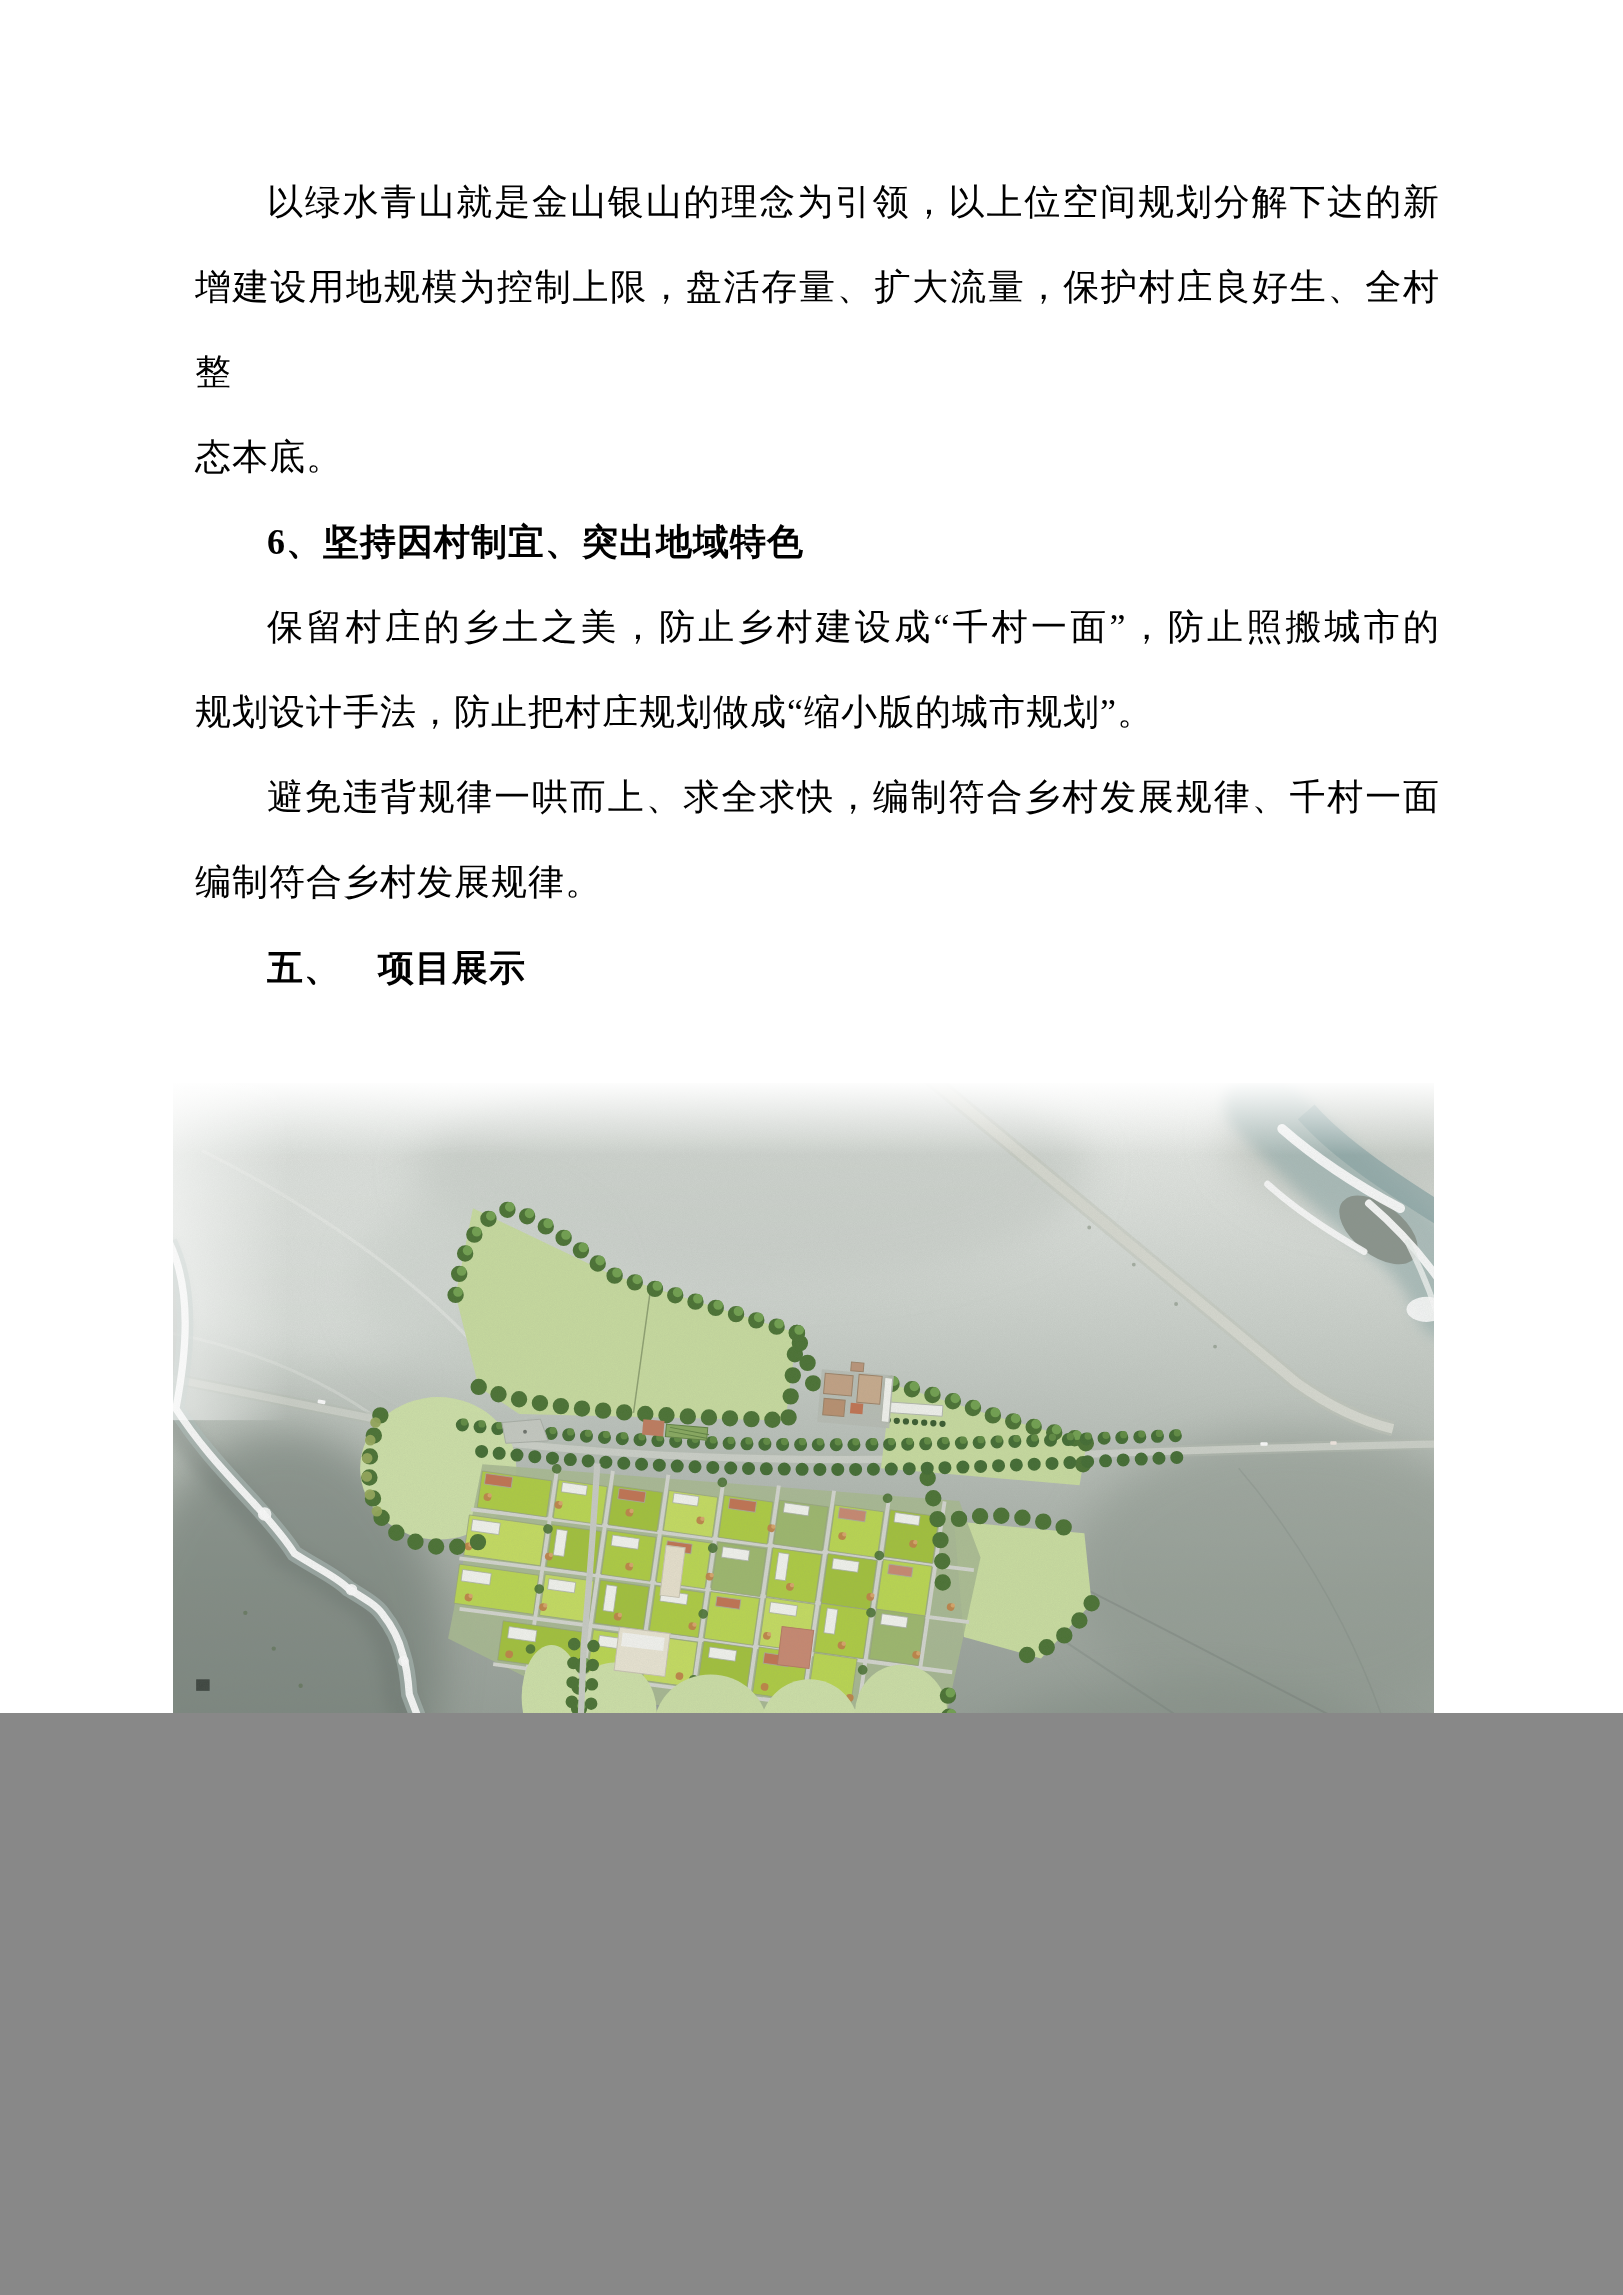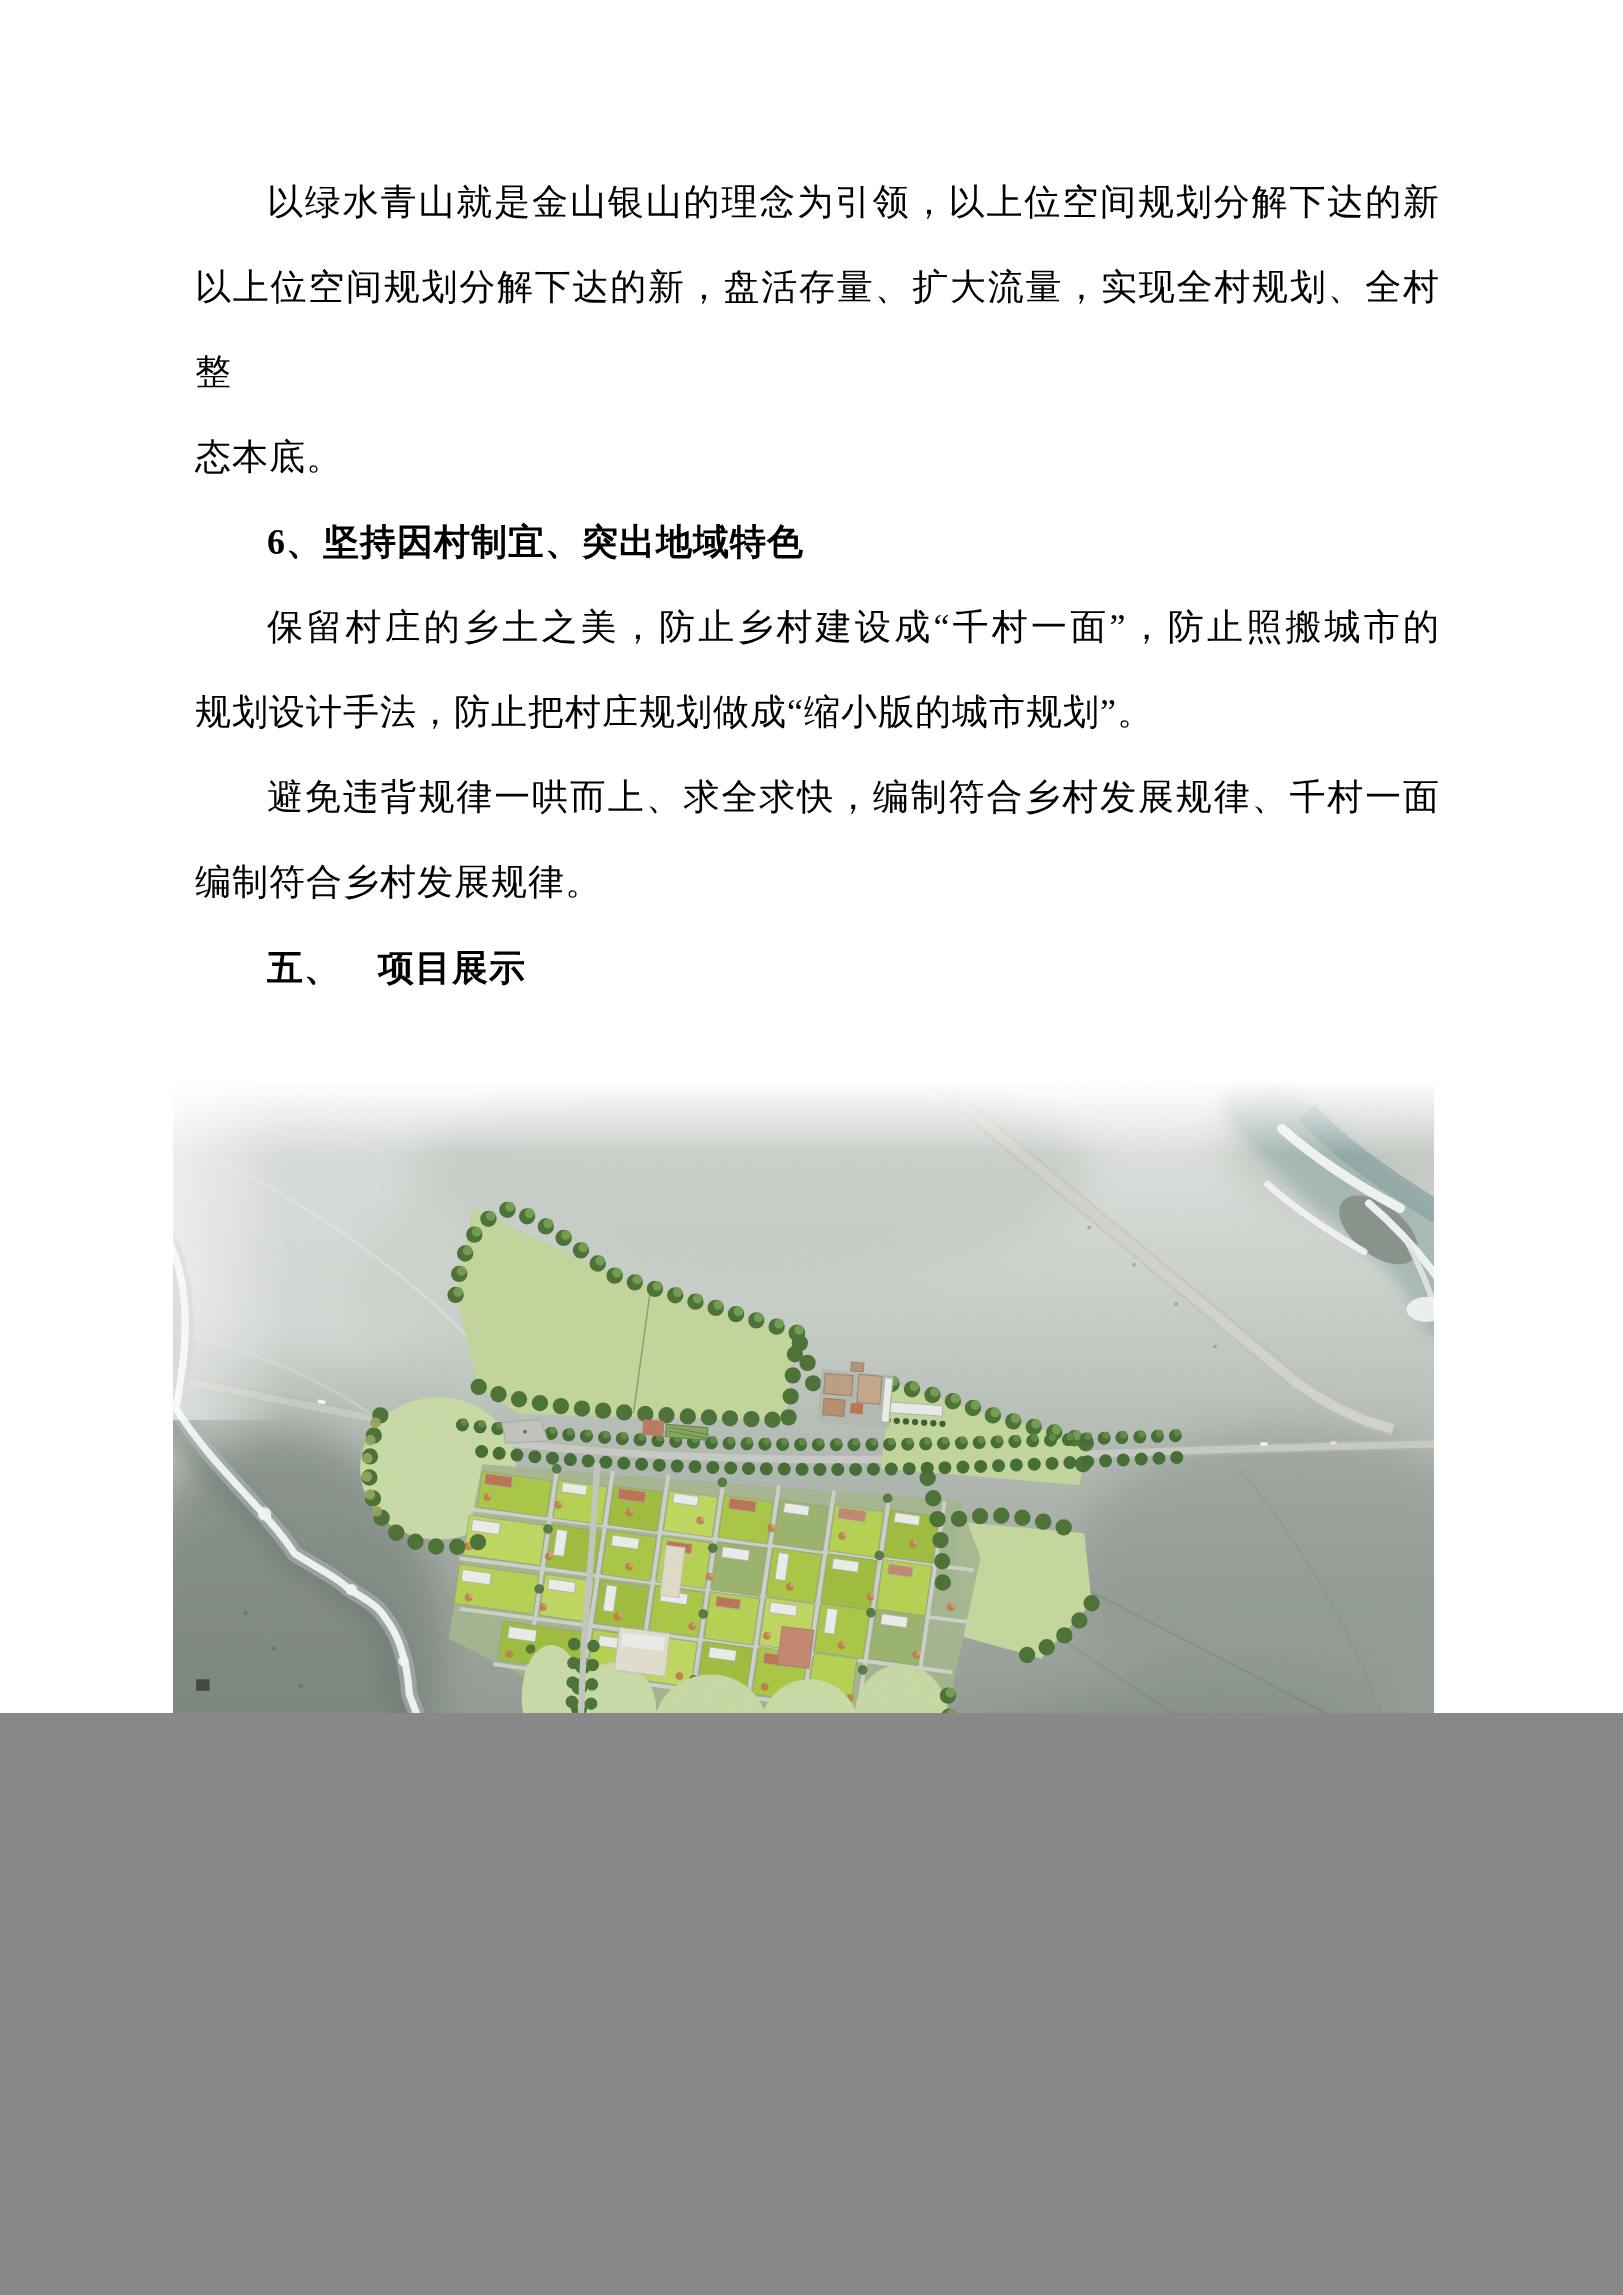--- a/index.html
+++ b/index.html
@@ -19,21 +19,21 @@
            font-size:24px;font-weight:500;letter-spacing:2.9px;padding:4.8px 12.5px;line-height:1.2;border-radius:9px;}
   .speaker{position:absolute;right:23px;bottom:29px;width:46px;height:43px;}
 </style>
 </head>
 <body>
 
 <div class="page">
 
   <div class="doc">
     <div class="tline indent">以绿水青山就是金山银山的理念为引领，以上位空间规划分解下达的新</div>
-    <div class="tline">以上位空间规划分解下达的新，盘活存量、扩大流量，实现全村规划、全村整</div>
+    <div class="tline">增建设用地规模为控制上限，盘活存量、扩大流量，保护村庄良好生、全村整</div>
     <div class="tline last">态本底。</div>
     <div class="hline">6、坚持因村制宜、突出地域特色</div>
     <div class="tline indent">保留村庄的乡土之美，防止乡村建设成“千村一面”，防止照搬城市的</div>
     <div class="tline last">规划设计手法，防止把村庄规划做成“缩小版的城市规划”。</div>
     <div class="tline indent">避免违背规律一哄而上、求全求快，编制符合乡村发展规律、千村一面</div>
     <div class="tline last">编制符合乡村发展规律。</div>
     <div class="hline sans">五、　项目展示</div>
   </div>
 
   <figure class="figure" style="margin:0">

